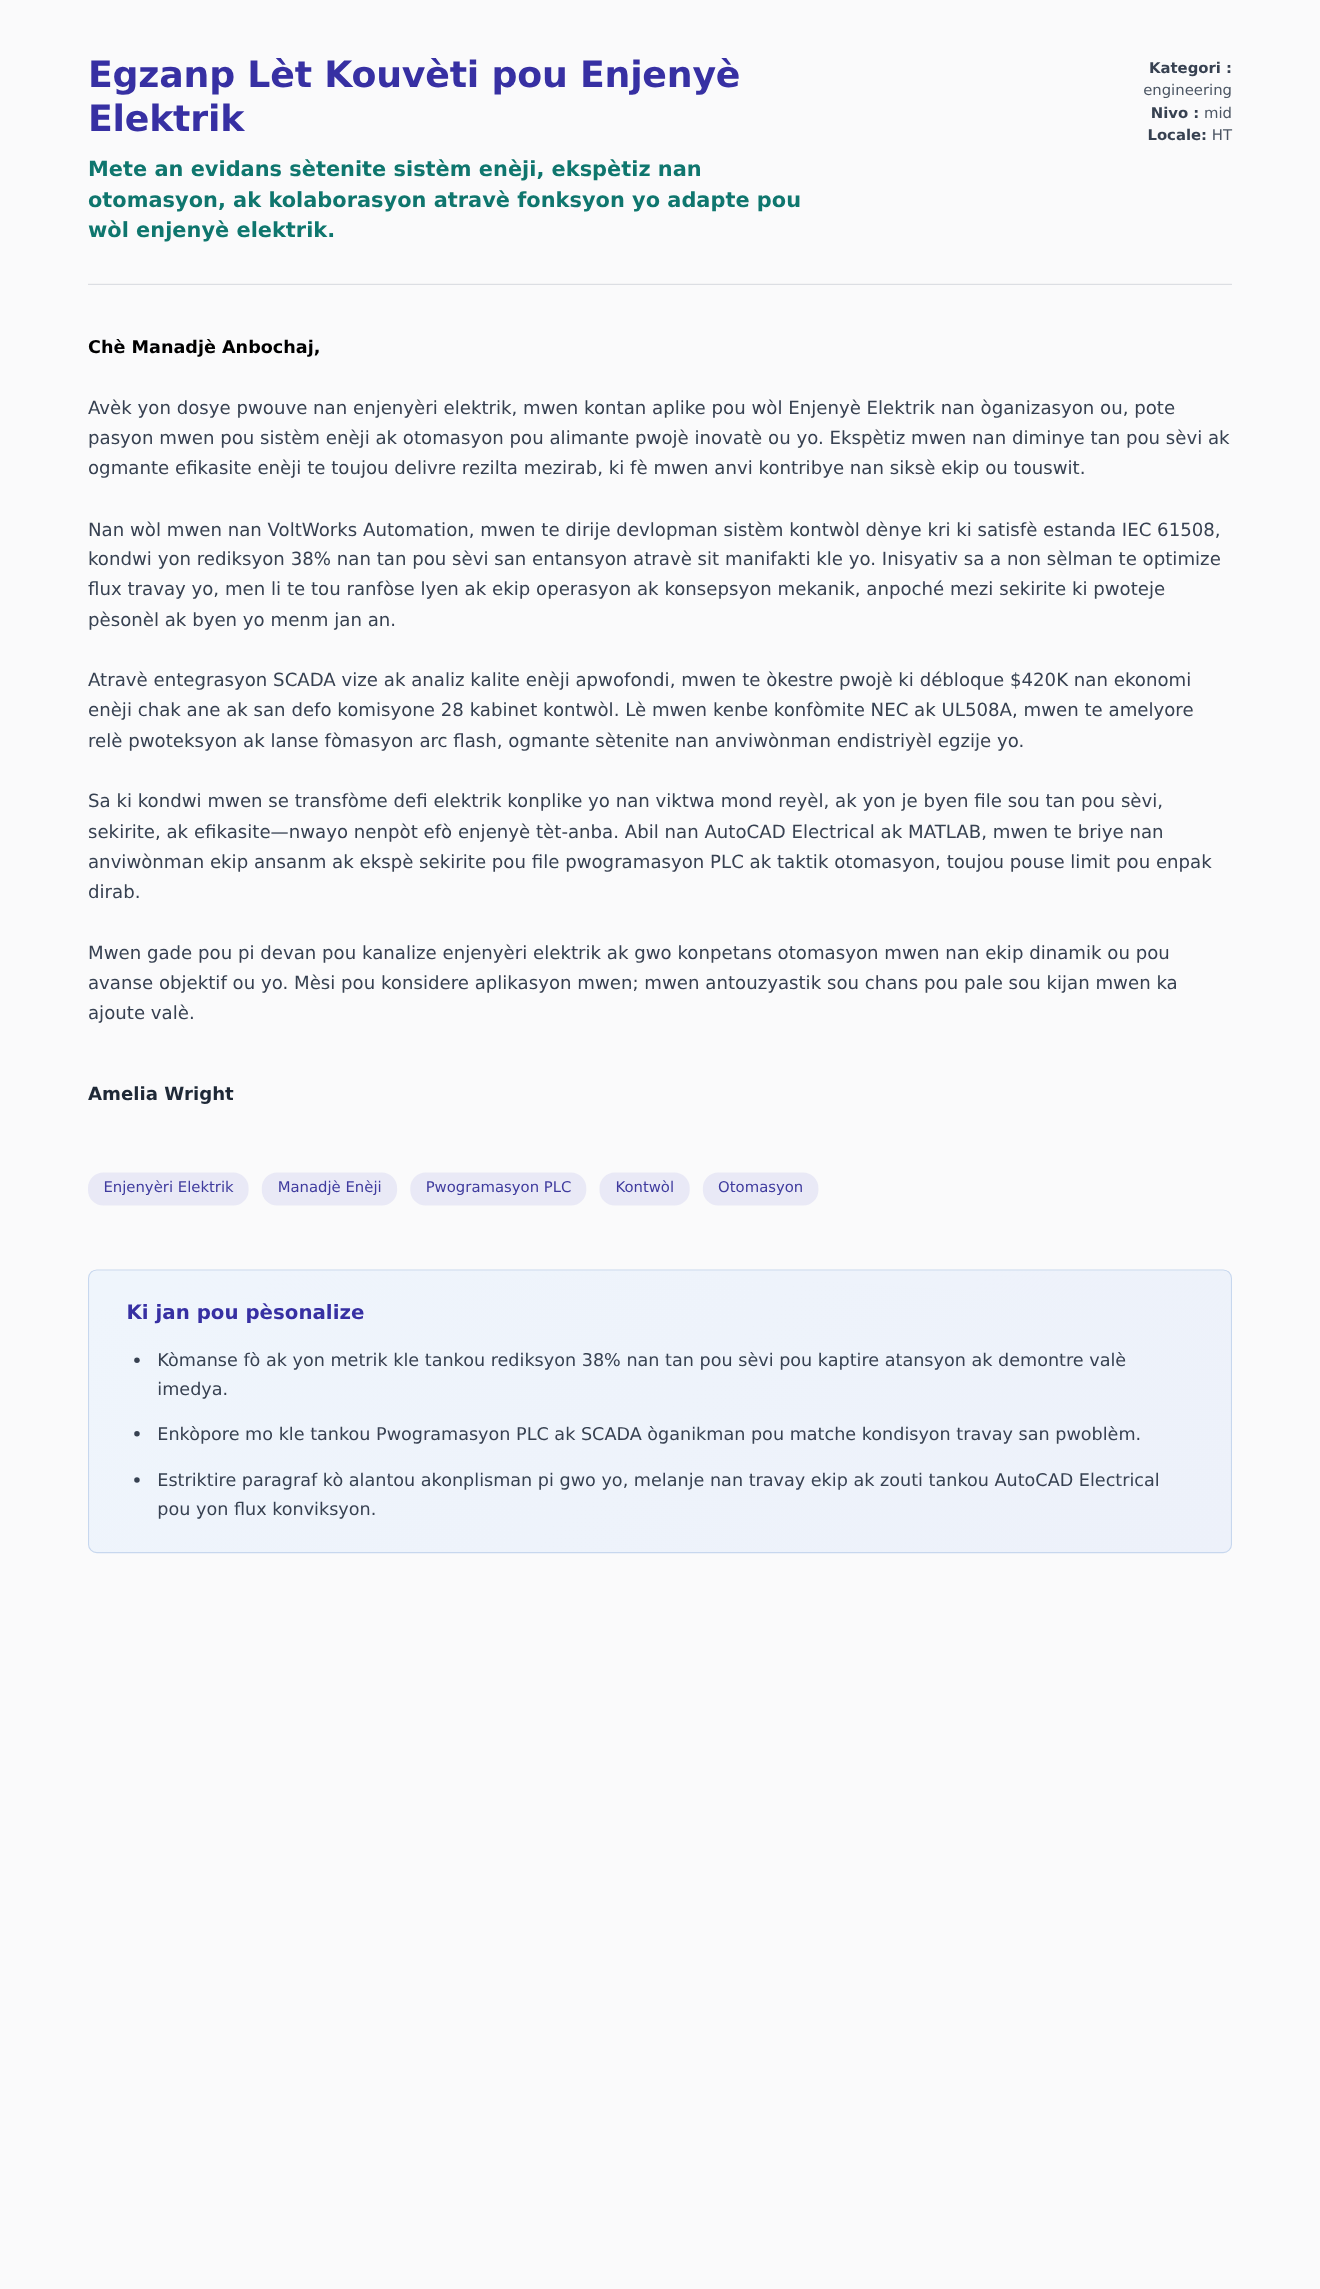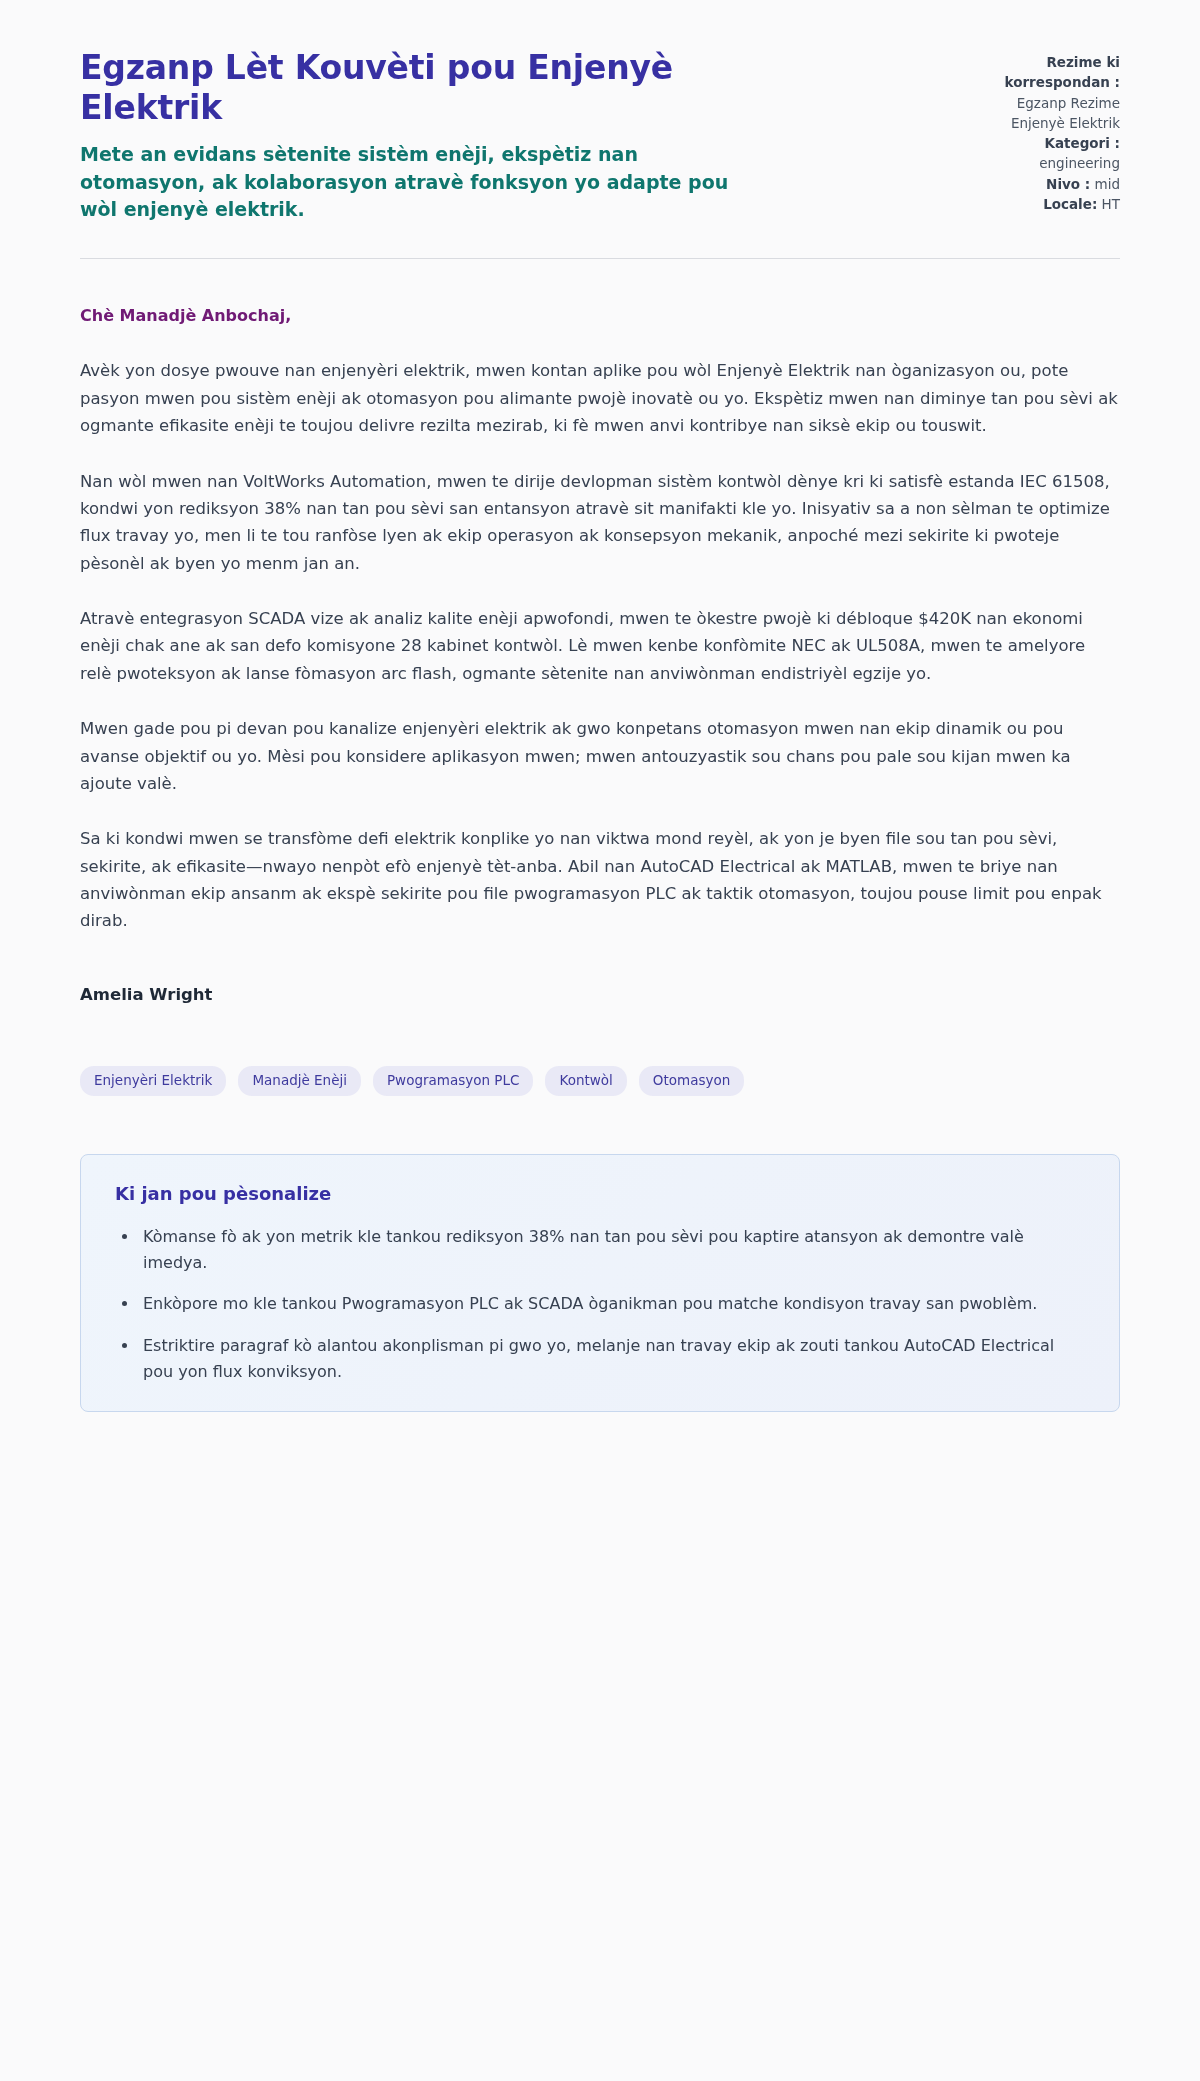--- a/index.html
+++ b/index.html
@@ -60,21 +60,21 @@
     border-top: 1px solid #d9dbe0;
     margin: 34px 0 0 0;
   }
 
   
   .letter { margin-top: 44px; font-size: 16.5px; line-height: 1.66; }
   .salutation {
     margin: 0 0 28px 0;
     font-size: 16px;
     font-weight: 700;
-    color: #701a75;
+    color: #000000;
   }
   .letter p.body-paragraph { margin: 0 0 28px 0; }
   .letter p.body-paragraph:last-of-type { margin-bottom: 0; }
 
   .signature { margin-top: 46px; }
   .signature-name { font-weight: 700; font-size: 16.5px; color: #1f2937; }
   .signature-title { margin-top: 8px; font-size: 16.5px; color: #374151; }
 
   
   .tag-list {
@@ -122,24 +122,20 @@
 
 <div class="page">
 
   <header class="header">
     <div class="header-left">
       <h1 class="page-title">Egzanp Lèt Kouvèti pou Enjenyè Elektrik</h1>
       <p class="page-subtitle">Mete an evidans sètenite sistèm enèji, ekspètiz nan otomasyon, ak kolaborasyon atravè fonksyon yo adapte pou wòl enjenyè elektrik.</p>
     </div>
     <aside class="meta-panel">
       <p class="meta-row">
-        <strong>Rezime ki korrespondan :</strong>
-        <span>Egzanp Rezime Enjenyè Elektrik</span>
-      </p>
-      <p class="meta-row">
         <strong>Kategori :</strong>
         <span>engineering</span>
       </p>
       <p class="meta-row">
         <strong>Nivo :</strong>
         <span>mid</span>
       </p>
       <p class="meta-row">
         <strong>Locale:</strong>
         <span>HT</span>
@@ -148,22 +144,22 @@
   </header>
 
   <hr class="divider">
 
   <section class="letter">
     <p class="salutation">Chè Manadjè Anbochaj,</p>
 
     <p class="body-paragraph">Avèk yon dosye pwouve nan enjenyèri elektrik, mwen kontan aplike pou wòl Enjenyè Elektrik nan òganizasyon ou, pote pasyon mwen pou sistèm enèji ak otomasyon pou alimante pwojè inovatè ou yo. Ekspètiz mwen nan diminye tan pou sèvi ak ogmante efikasite enèji te toujou delivre rezilta mezirab, ki fè mwen anvi kontribye nan siksè ekip ou touswit.</p>
     <p class="body-paragraph">Nan wòl mwen nan VoltWorks Automation, mwen te dirije devlopman sistèm kontwòl dènye kri ki satisfè estanda IEC 61508, kondwi yon rediksyon 38% nan tan pou sèvi san entansyon atravè sit manifakti kle yo. Inisyativ sa a non sèlman te optimize flux travay yo, men li te tou ranfòse lyen ak ekip operasyon ak konsepsyon mekanik, anpoché mezi sekirite ki pwoteje pèsonèl ak byen yo menm jan an.</p>
     <p class="body-paragraph">Atravè entegrasyon SCADA vize ak analiz kalite enèji apwofondi, mwen te òkestre pwojè ki débloque $420K nan ekonomi enèji chak ane ak san defo komisyone 28 kabinet kontwòl. Lè mwen kenbe konfòmite NEC ak UL508A, mwen te amelyore relè pwoteksyon ak lanse fòmasyon arc flash, ogmante sètenite nan anviwònman endistriyèl egzije yo.</p>
+    <p class="body-paragraph">Sa ki kondwi mwen se transfòme defi elektrik konplike yo nan viktwa mond reyèl, ak yon je byen file sou tan pou sèvi, sekirite, ak efikasite—nwayo nenpòt efò enjenyè tèt-anba. Abil nan AutoCAD Electrical ak MATLAB, mwen te briye nan anviwònman ekip ansanm ak ekspè sekirite pou file pwogramasyon PLC ak taktik otomasyon, toujou pouse limit pou enpak dirab.</p>
     <p class="body-paragraph">Mwen gade pou pi devan pou kanalize enjenyèri elektrik ak gwo konpetans otomasyon mwen nan ekip dinamik ou pou avanse objektif ou yo. Mèsi pou konsidere aplikasyon mwen; mwen antouzyastik sou chans pou pale sou kijan mwen ka ajoute valè.</p>
-    <p class="body-paragraph">Sa ki kondwi mwen se transfòme defi elektrik konplike yo nan viktwa mond reyèl, ak yon je byen file sou tan pou sèvi, sekirite, ak efikasite—nwayo nenpòt efò enjenyè tèt-anba. Abil nan AutoCAD Electrical ak MATLAB, mwen te briye nan anviwònman ekip ansanm ak ekspè sekirite pou file pwogramasyon PLC ak taktik otomasyon, toujou pouse limit pou enpak dirab.</p>
 
     <div class="signature">
       <div class="signature-name">Amelia Wright</div>
     </div>
   </section>
 
   <div class="tag-list">
     <span class="tag">Enjenyèri Elektrik</span>
     <span class="tag">Manadjè Enèji</span>
     <span class="tag">Pwogramasyon PLC</span>

